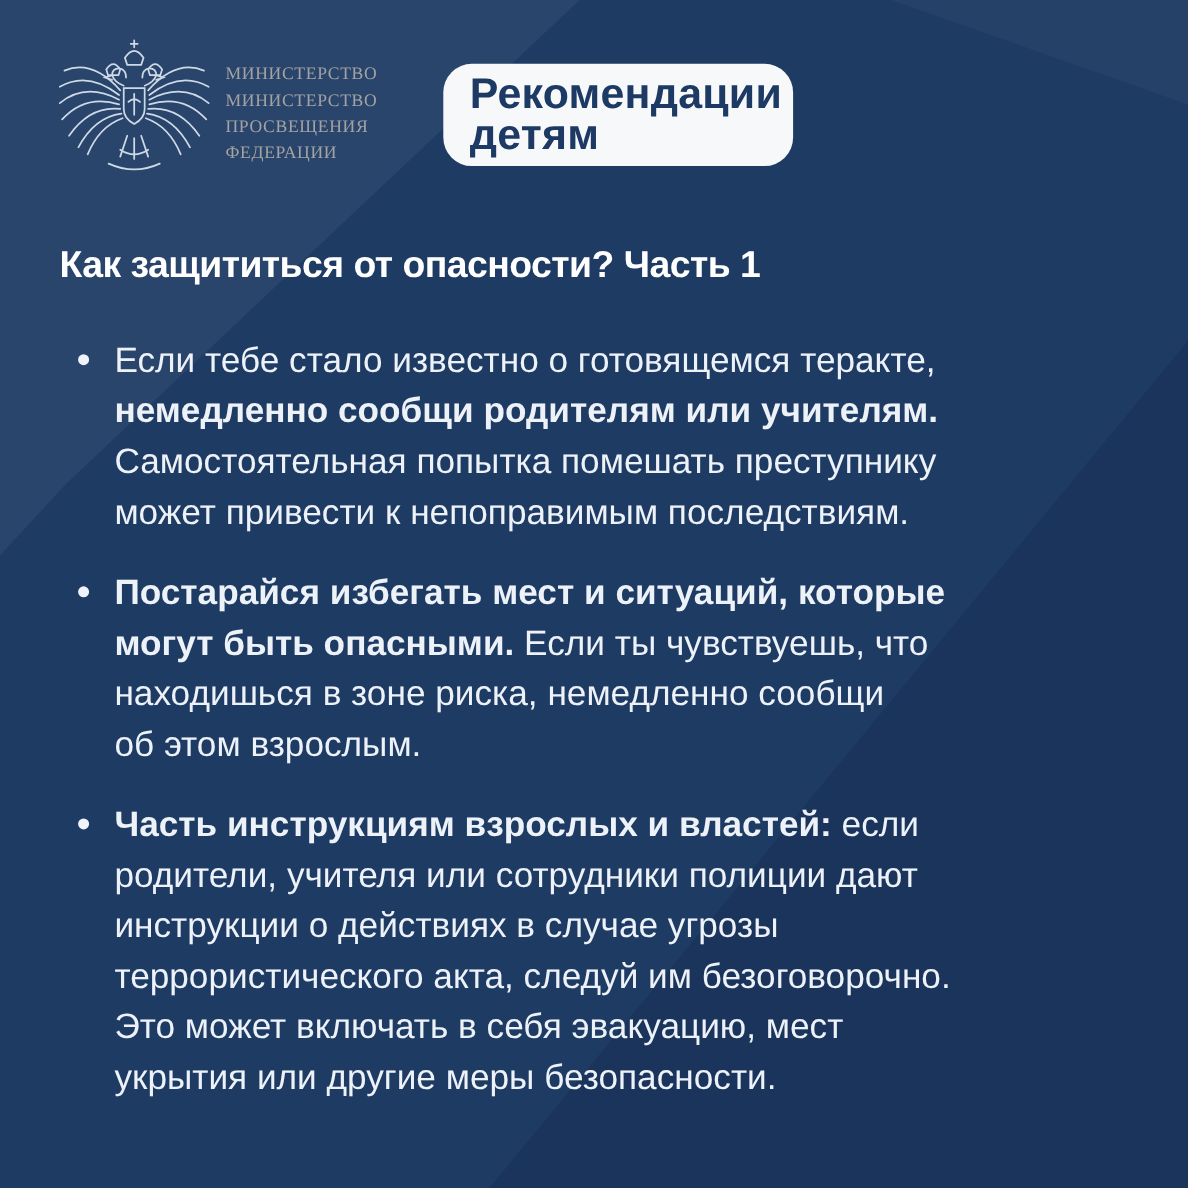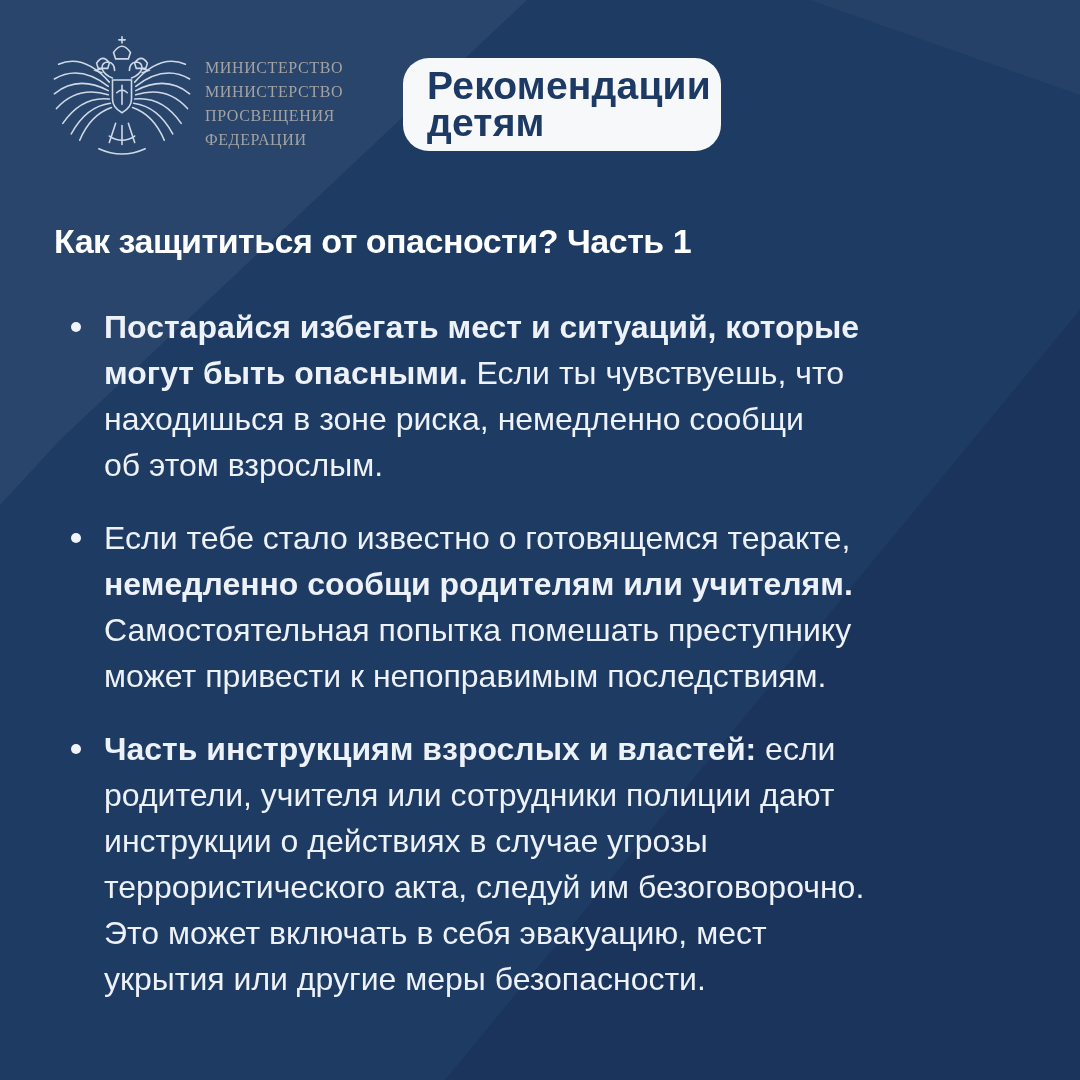--- a/index.html
+++ b/index.html
@@ -116,31 +116,31 @@
     <div class="badge-text">Рекомендации
 детям</div>
   </div>
 </header>
 
 <h1 class="title">Как защититься от опасности? Часть 1</h1>
 
 <ul class="rec-list">
     <li class="rec-item">
       <span class="dot"></span>
+      <p class="rec-text"><span class="seg">Если тебе стало известно о готовящемся теракте,
+</span><span class="seg bold">немедленно сообщи родителям или учителям.</span><span class="seg">
+Самостоятельная попытка помешать преступнику
+может привести к непоправимым последствиям.</span></p>
+    </li>
+    <li class="rec-item">
+      <span class="dot"></span>
       <p class="rec-text"><span class="seg bold">Постарайся избегать мест и ситуаций, которые
 могут быть опасными.</span><span class="seg"> Если ты чувствуешь, что
 находишься в зоне риска, немедленно сообщи
 об этом взрослым.</span></p>
-    </li>
-    <li class="rec-item">
-      <span class="dot"></span>
-      <p class="rec-text"><span class="seg">Если тебе стало известно о готовящемся теракте,
-</span><span class="seg bold">немедленно сообщи родителям или учителям.</span><span class="seg">
-Самостоятельная попытка помешать преступнику
-может привести к непоправимым последствиям.</span></p>
     </li>
     <li class="rec-item">
       <span class="dot"></span>
       <p class="rec-text"><span class="seg bold">Часть инструкциям взрослых и властей:</span><span class="seg"> если
 родители, учителя или сотрудники полиции дают
 инструкции о действиях в случае угрозы
 террористического акта, следуй им безоговорочно.
 Это может включать в себя эвакуацию, мест
 укрытия или другие меры безопасности.</span></p>
     </li>

